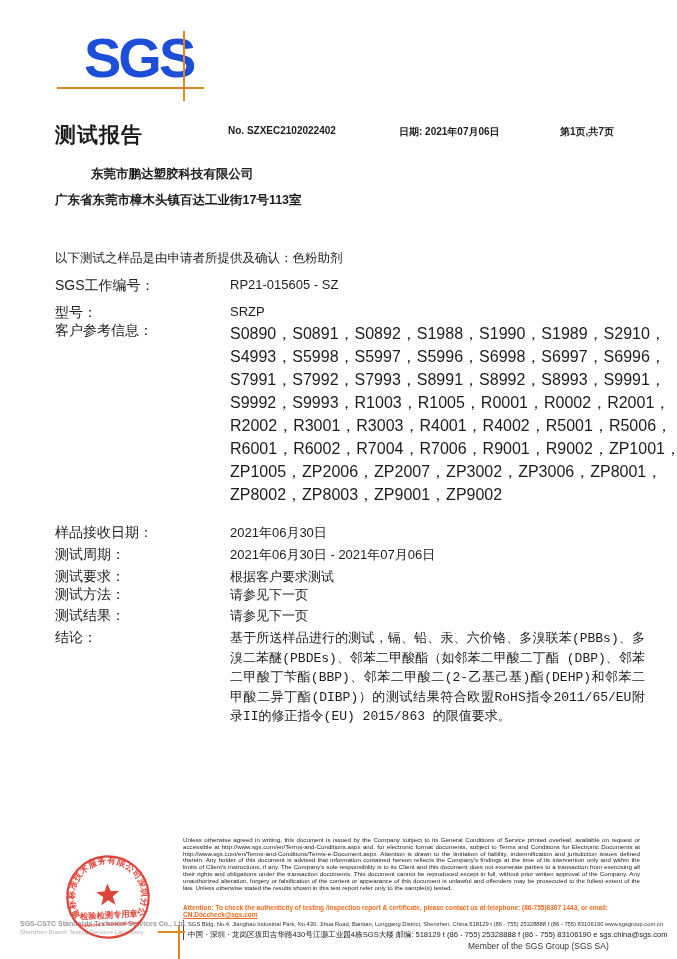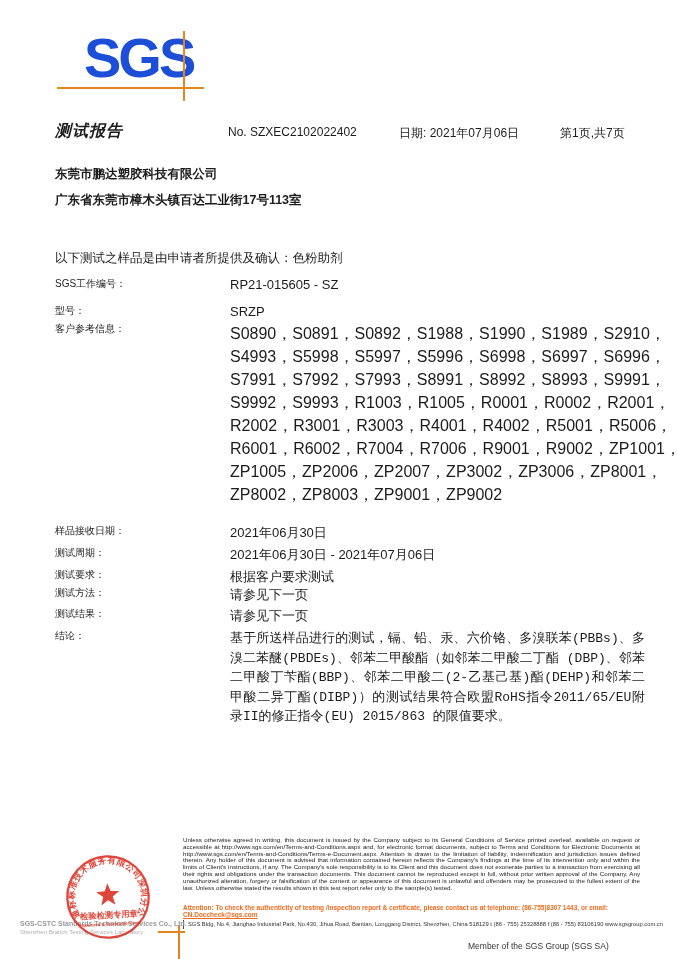--- a/index.html
+++ b/index.html
@@ -14,34 +14,34 @@
     position:absolute;left:84px;top:28px;
     font-size:56px;font-weight:bold;letter-spacing:-3px;
     color:#1d4ed8;line-height:60px;
   }
   .mark-h{position:absolute;background:#E2871E;height:2px;}
   .mark-v{position:absolute;background:#E2871E;width:2px;}
   #hdr-mark-h{left:57px;top:87px;width:147px;}
   #hdr-mark-v{left:183px;top:31px;height:70px;}
 
   .title-row{position:absolute;left:55px;top:121px;width:585px;height:22px;}
-  .doc-title{position:absolute;left:0;top:0;font-size:16px;font-weight:bold;letter-spacing:1px;font-style:italic;}
-  .meta{font-size:12px;font-weight:400;top:4px;position:absolute;white-space:nowrap;}
+  .doc-title{position:absolute;left:0;top:0;font-size:21px;font-weight:bold;letter-spacing:1px;}
+  .meta{font-size:10px;font-weight:700;top:4px;position:absolute;white-space:nowrap;}
   .meta.no{left:173px;}
   .meta.date{left:344px;}
   .meta.pages{left:505px;}
 
   .line{position:absolute;left:55px;font-size:12.5px;white-space:nowrap;}
-  #company{top:166px;font-weight:600;}
+  #company{top:166px;font-weight:600;margin-left:36px;}
   #address{top:192px;font-weight:600;}
   #intro{top:250px;}
 
   
   .frow{position:absolute;left:55px;width:590px;}
-  .frow .lbl{position:absolute;left:0;top:0;font-size:10px;white-space:nowrap;}
+  .frow .lbl{position:absolute;left:0;top:0;font-size:14px;white-space:nowrap;}
   .frow .val{position:absolute;left:175px;top:0;font-size:13px;white-space:nowrap;}
   #row-job{top:277px;}
   #row-model{top:304px;}
   #row-ref{top:322px;}
   .ref-lines{position:absolute;left:175px;top:0;}
   .ref-line{font-size:16px;line-height:23px;white-space:nowrap;}
   #row-received{top:524px;}
   #row-period{top:546px;}
   #row-request{top:568px;}
   #row-method{top:586px;}
@@ -143,20 +143,21 @@
     <span class="lbl">结论：</span>
     <span class="val">基于所送样品进行的测试，镉、铅、汞、六价铬、多溴联苯(PBBs)、多溴二苯醚(PBDEs)、邻苯二甲酸酯（如邻苯二甲酸二丁酯 (DBP)、邻苯二甲酸丁苄酯(BBP)、邻苯二甲酸二(2-乙基己基)酯(DEHP)和邻苯二甲酸二异丁酯(DIBP)）的测试结果符合欧盟RoHS指令2011/65/EU附录II的修正指令(EU) 2015/863 的限值要求。</span>
   </div>
 
   <div class="fine" id="disclaimer">Unless otherwise agreed in writing, this document is issued by the Company subject to its General Conditions of Service printed overleaf, available on request or accessible at http://www.sgs.com/en/Terms-and-Conditions.aspx and, for electronic format documents, subject to Terms and Conditions for Electronic Documents at http://www.sgs.com/en/Terms-and-Conditions/Terms-e-Document.aspx. Attention is drawn to the limitation of liability, indemnification and jurisdiction issues defined therein. Any holder of this document is advised that information contained hereon reflects the Company's findings at the time of its intervention only and within the limits of Client's instructions, if any. The Company's sole responsibility is to its Client and this document does not exonerate parties to a transaction from exercising all their rights and obligations under the transaction documents. This document cannot be reproduced except in full, without prior written approval of the Company. Any unauthorized alteration, forgery or falsification of the content or appearance of this document is unlawful and offenders may be prosecuted to the fullest extent of the law. Unless otherwise stated the results shown in this test report refer only to the sample(s) tested.</div>
 
   <div class="fine" id="attention"><span>Attention: To check the authenticity of testing /inspection report &amp; certificate, please contact us at telephone: (86-755)8307 1443, or email: </span><span class="email">CN.Doccheck@sgs.com</span></div>
 
   <div class="fine" id="addr-block">
     <div class="addr-en">SGS Bldg, No.4, Jianghao Industrial Park, No.430, Jihua Road, Bantian, Longgang District, Shenzhen, China 518129   t (86 - 755) 25328888   f (86 - 755) 83106190   www.sgsgroup.com.cn</div>
+    <div class="addr-cn">中国 · 深圳 · 龙岗区坂田吉华路430号江灏工业园4栋SGS大楼   邮编: 518129   t (86 - 755) 25328888   f (86 - 755) 83106190   e sgs.china@sgs.com</div>
   </div>
 
   <div id="member">Member of the SGS Group (SGS SA)</div>
 
   <div class="mark-v" id="ftr-mark-v"></div>
   <div class="mark-h" id="ftr-mark-h"></div>
 
   <div class="gray-co">
     <div class="l1">SGS-CSTC Standards Technical Services Co., Ltd.</div>
     <div class="l2">Shenzhen Branch Testing Services Laboratory</div>

